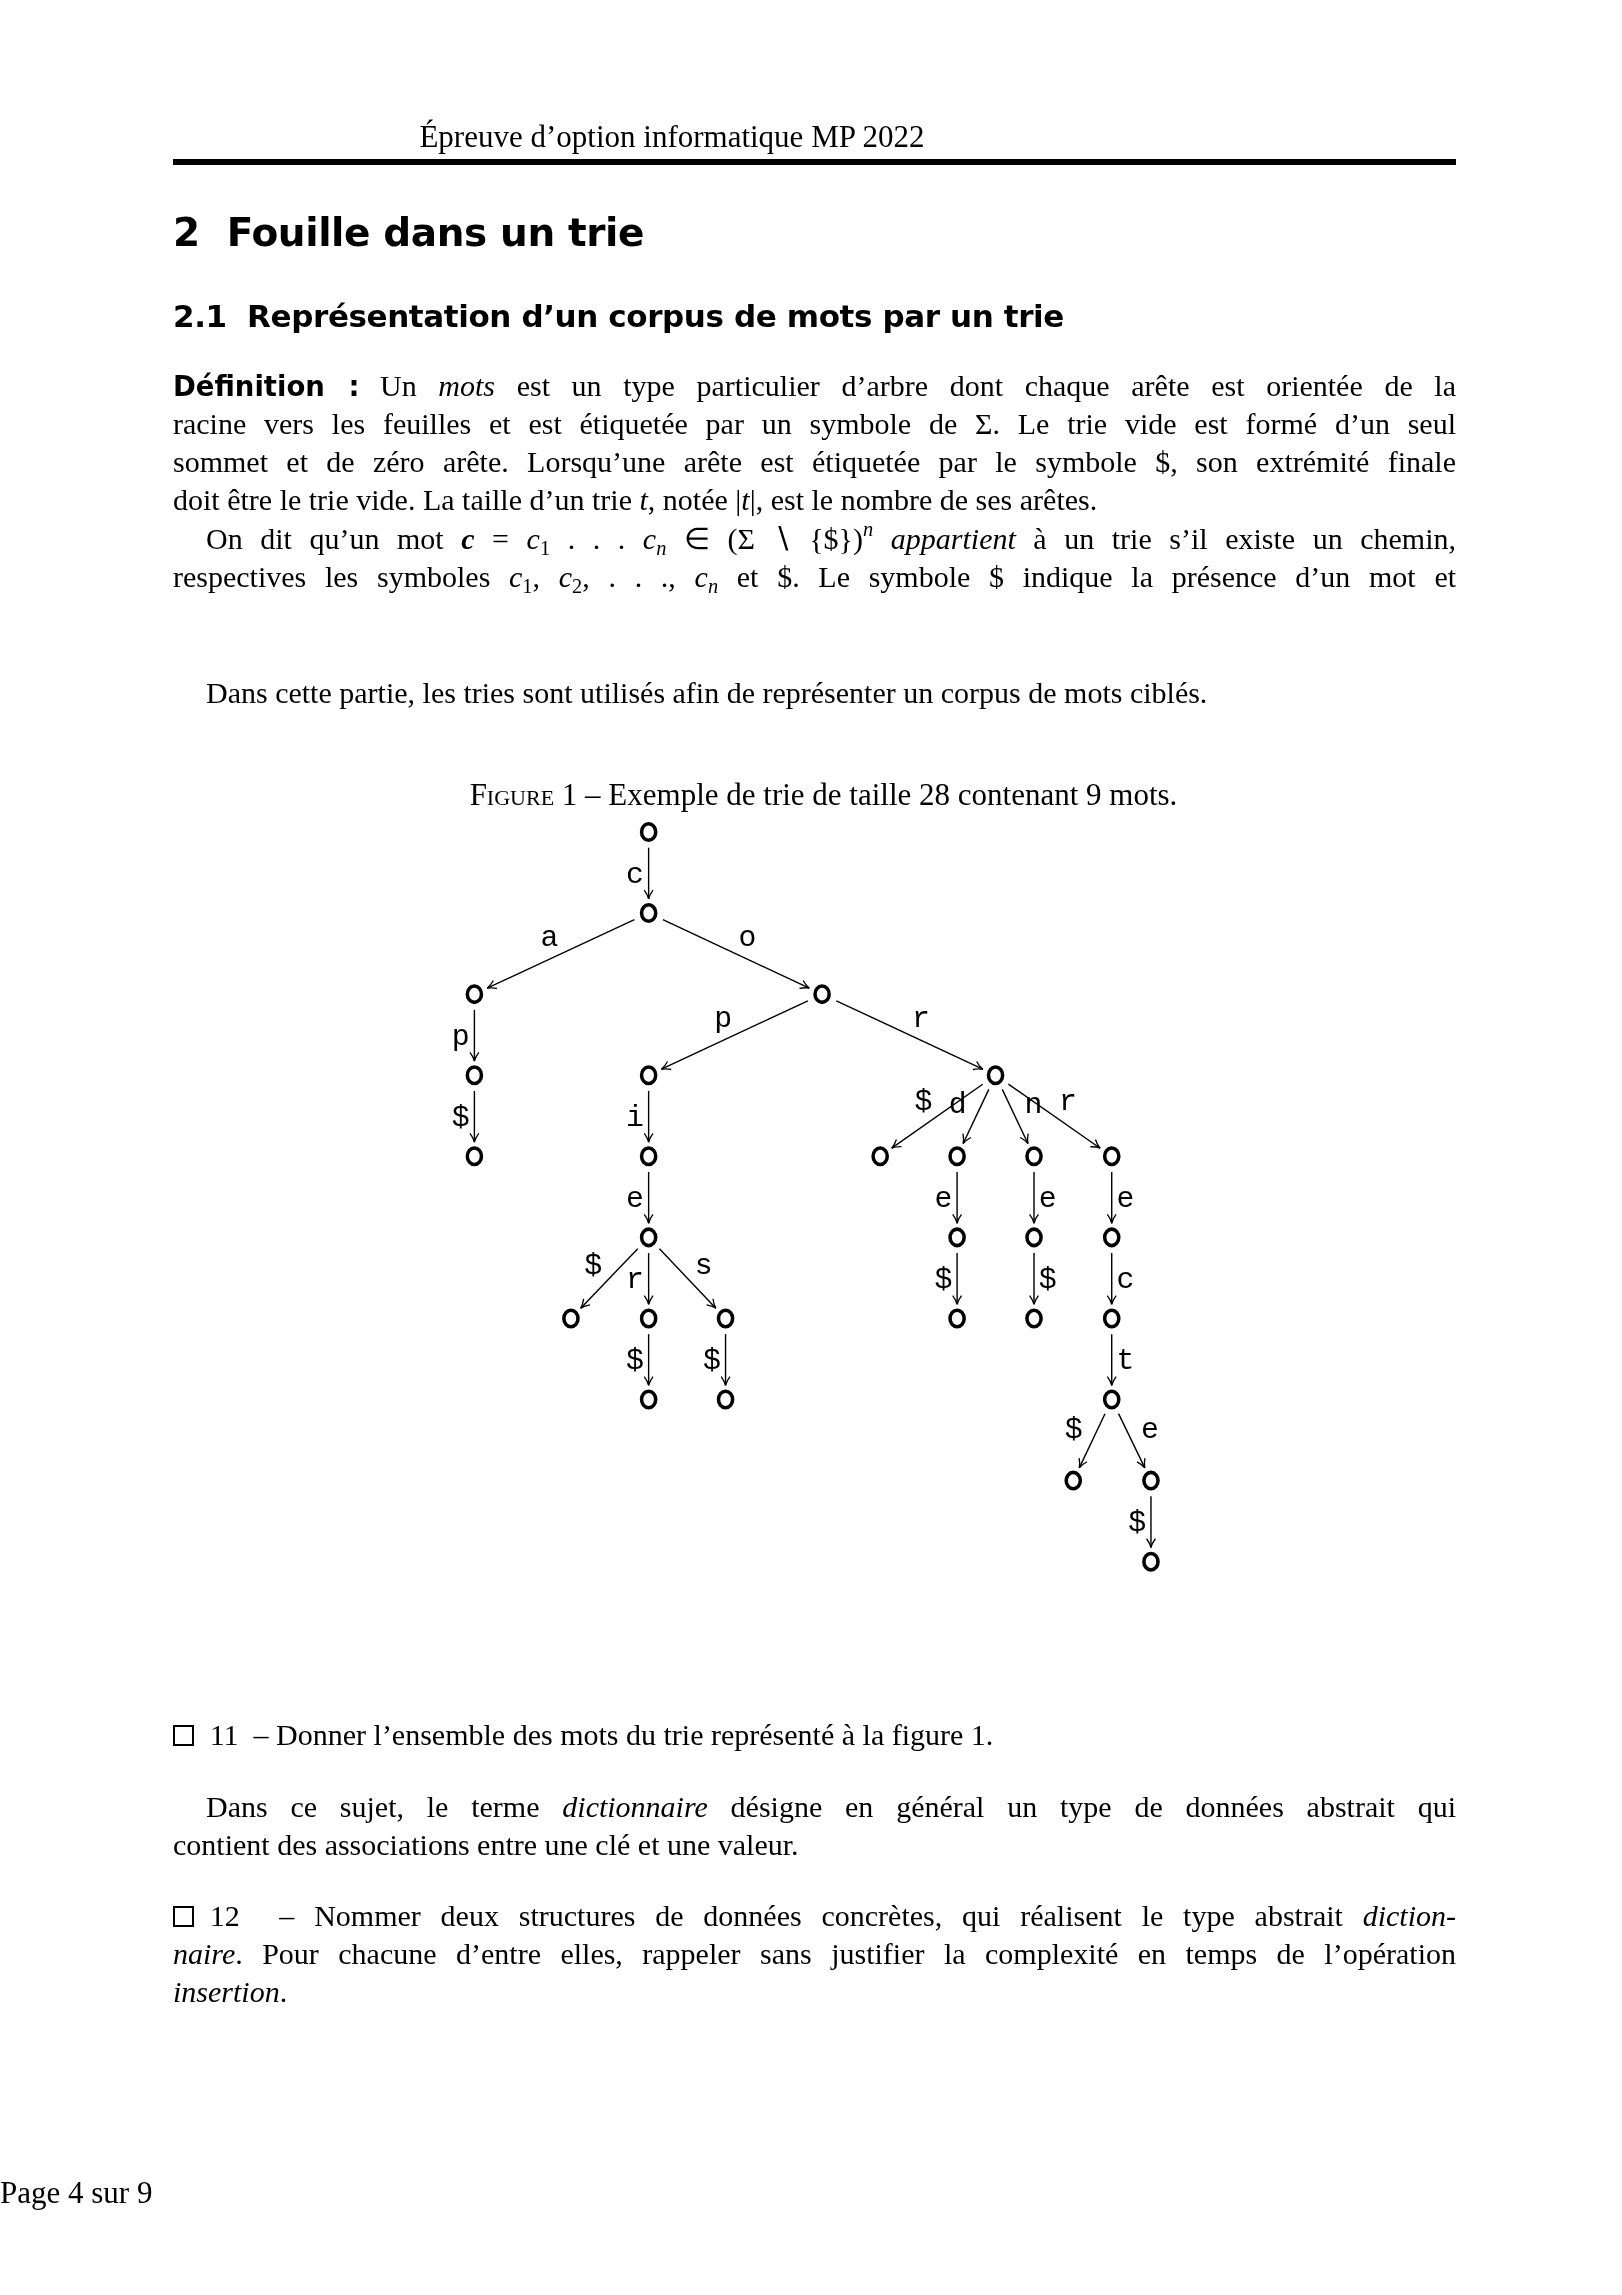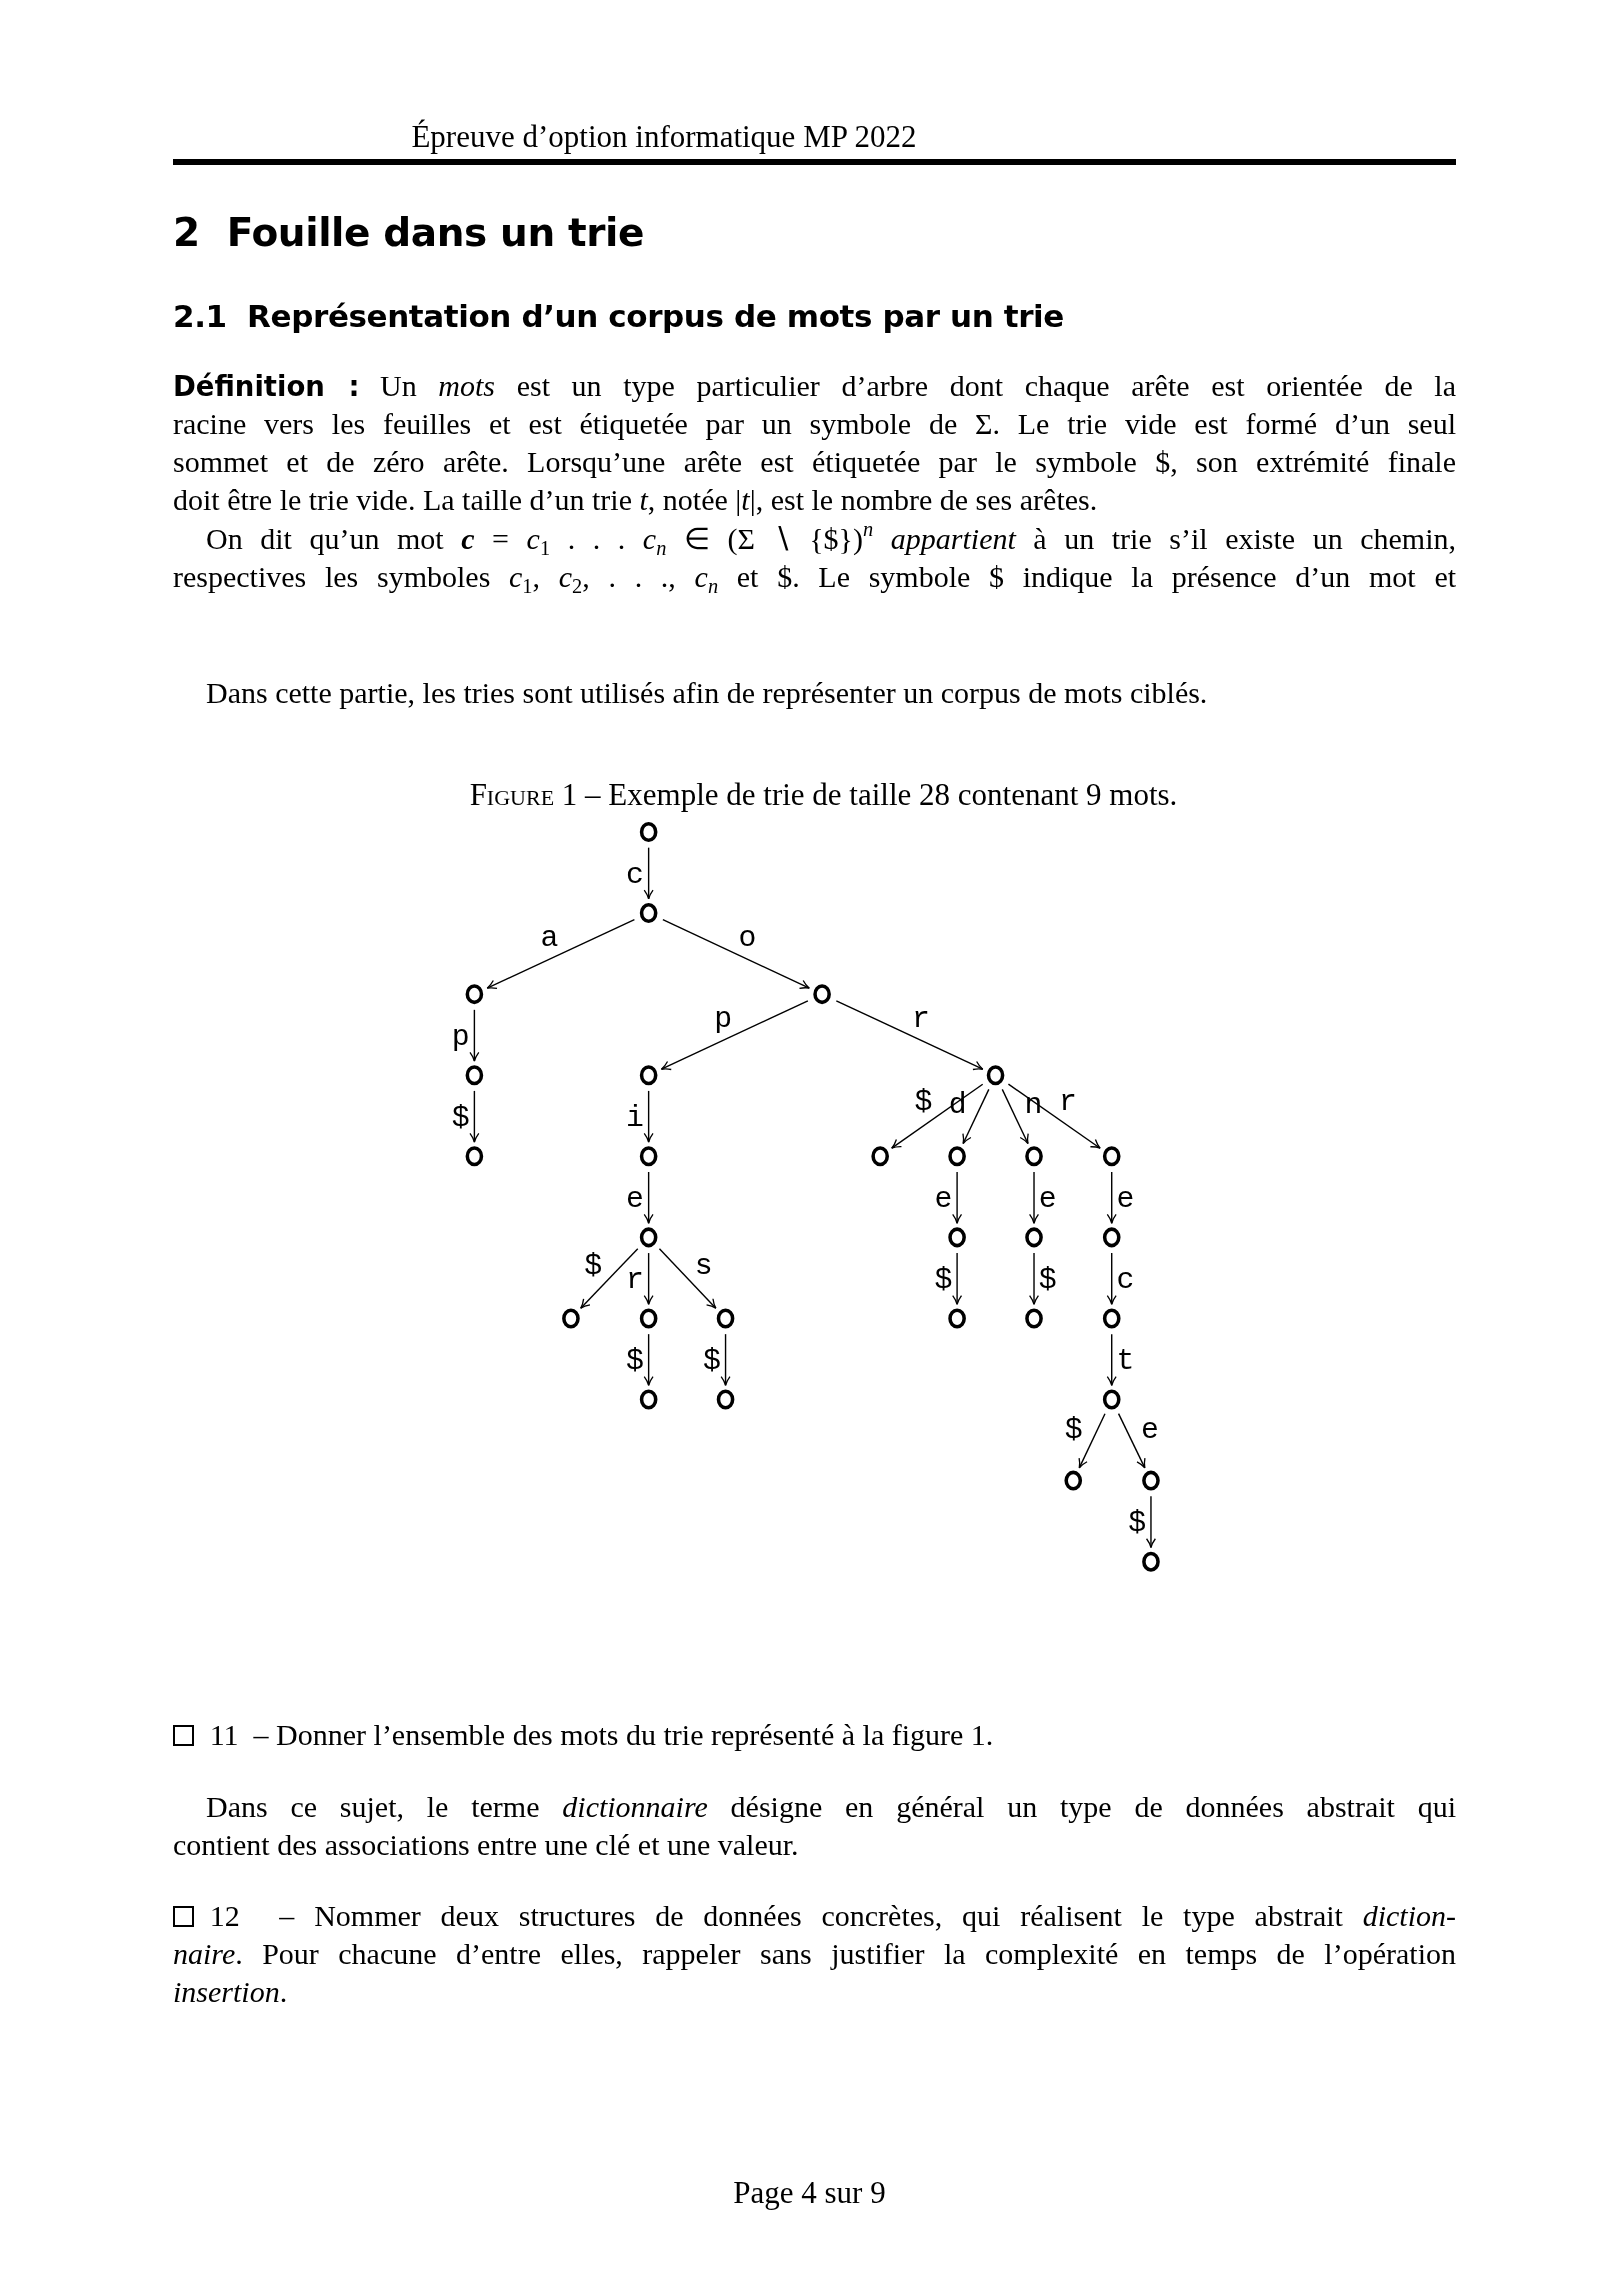--- a/index.html
+++ b/index.html
@@ -1,37 +1,37 @@
 <!DOCTYPE html>
 <html style="font-size:12.6px"><head>
 <meta charset="utf-8">
 <style>
   html, body { margin: 0; padding: 0; background: #ffffff; }
   body { width: 1623px; height: 2295px; position: relative; overflow: hidden; color: #000; }
   .abs { position: absolute; white-space: nowrap; }
-  #header-title { left: 0; width: 1328px; text-align: center; top: 119px; font-family: "Liberation Serif", serif; font-size: 31px; }
+  #header-title { left: 8px; width: 1328px; text-align: center; top: 119px; font-family: "Liberation Serif", serif; font-size: 31px; }
   #header-rule { left: 173px; width: 1283px; top: 159px; height: 5.5px; background: #000; }
   #h1 { left: 173px; top: 210px; font-family: "DejaVu Sans", sans-serif; font-weight: bold; font-size: 39px; letter-spacing: -0.4px; }
   #h1 .num { margin-right: 27px; }
   #h2 { left: 173px; top: 298px; font-family: "DejaVu Sans", sans-serif; font-weight: bold; font-size: 31px; letter-spacing: -0.4px; }
   #h2 .num { margin-right: 20.4px; }
   .para { position: absolute; left: 173px; width: 1283px; font-family: "Liberation Serif", serif; font-size: 30px; line-height: 38px; text-align: justify; }
   .para .line { display: block; height: 38px; white-space: nowrap; text-align-last: justify; }
   .para .line.last { text-align-last: left; }
   .para .indent { padding-left: 33px; }
   .def-label { font-family: "DejaVu Sans", sans-serif; font-weight: bold; font-size: 27.5px; margin-right: 20.4px; }
   i, .it { font-style: italic; }
   .bold-math { font-weight: bold; font-style: italic; }
   sub { font-size: 20.4px; vertical-align: -6.3px; line-height: 0; }
   sup { font-size: 20.4px; vertical-align: 12.6px; line-height: 0; }
   #caption { left: 12px; width: 1623px; text-align: center; top: 777px; font-family: "Liberation Serif", serif; font-size: 31px; }
   .smallcaps { font-variant: small-caps; }
   #trie-svg { position: absolute; left: 0; top: 0; }
   .checkbox { display: inline-block; width: 21px; height: 21px; border: 2px solid #000; vertical-align: -0.8px; margin-right: 15.7px; box-sizing: border-box; }
-  #footer { left: 0; width: 1619px; text-align: center; top: 2175px; font-family: "Liberation Serif", serif; font-size: 31px; }
+  #footer { left: 0; width: 1619px; text-align: left; top: 2175px; font-family: "Liberation Serif", serif; font-size: 31px; }
 </style>
 </head>
 <body>
 
 <div id="header-title" class="abs">Épreuve d’option informatique MP 2022</div>
 <div id="header-rule" class="abs"></div>
 
 <div id="h1" class="abs">
   <span class="num">2</span><span>Fouille dans un trie</span>
 </div>

